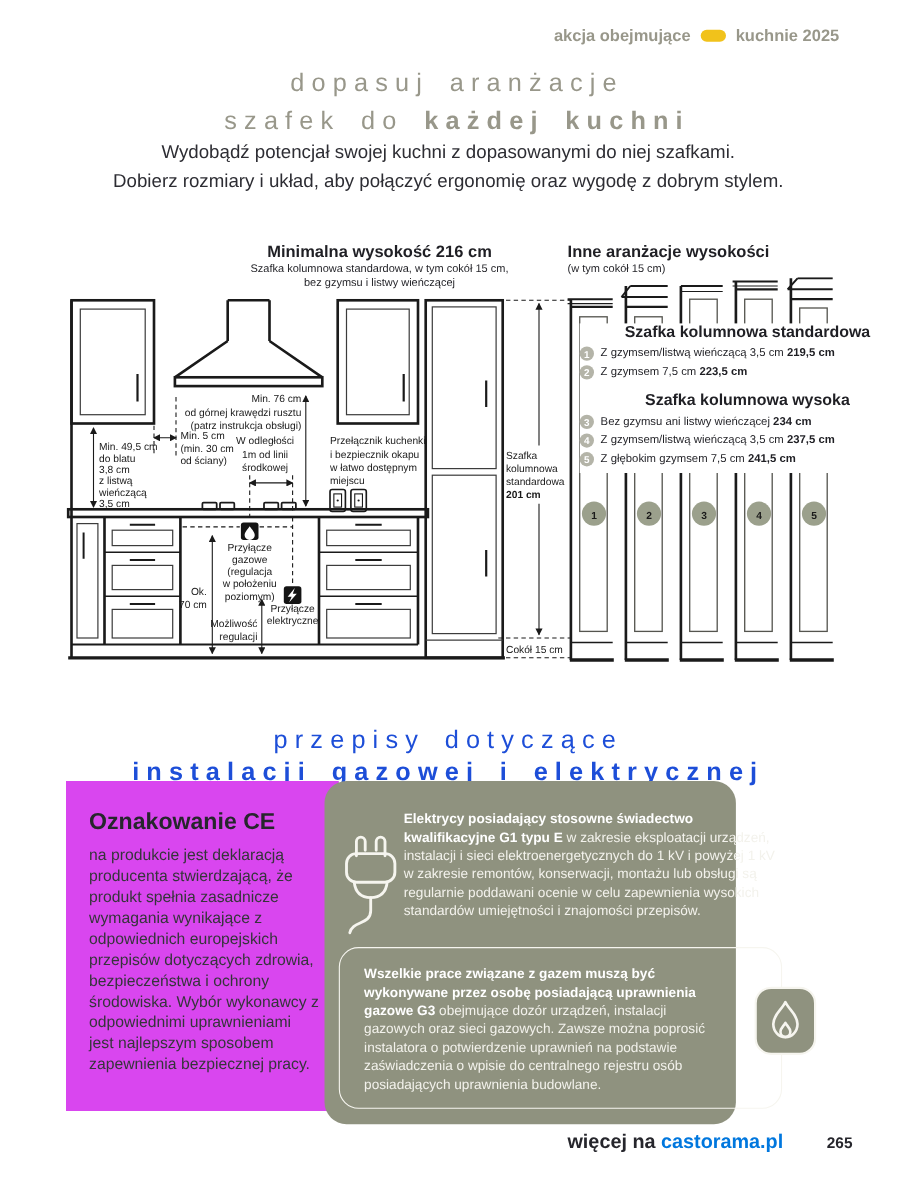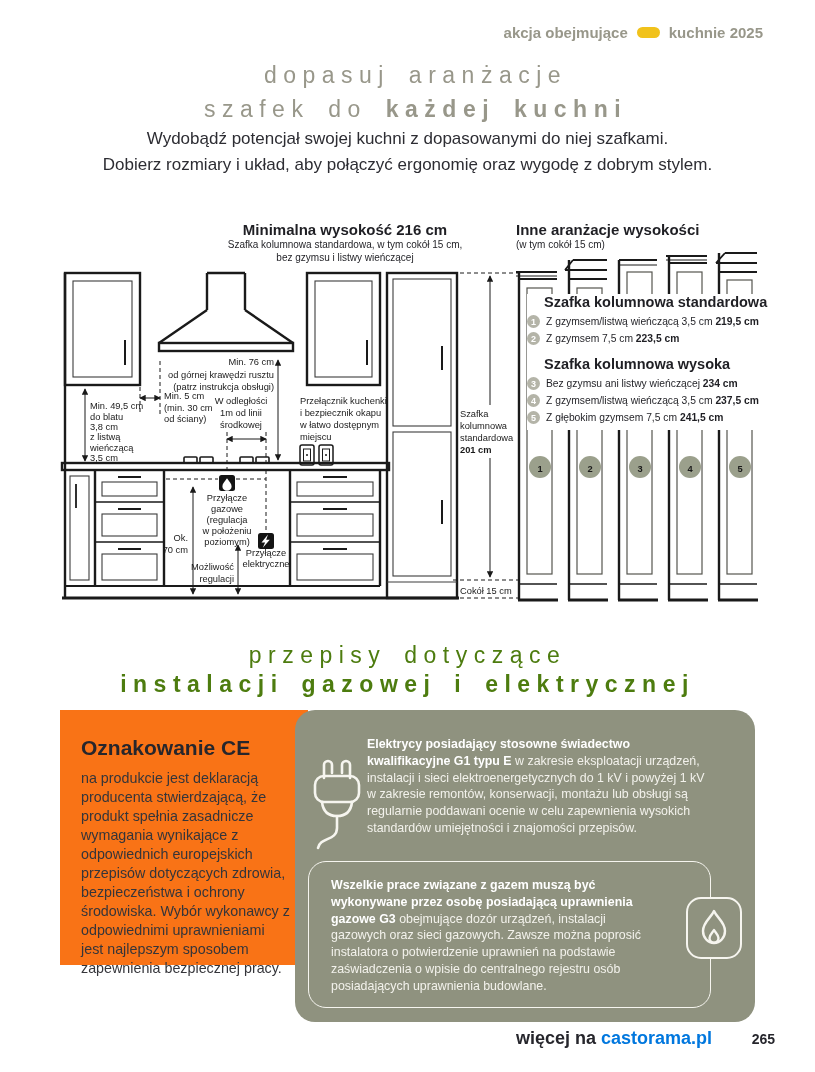--- a/index.html
+++ b/index.html
@@ -20,37 +20,37 @@
   .diag-head-right{position:absolute;left:516px;top:221px;width:260px;text-align:left;}
   .dh-title{font-size:15px;font-weight:700;color:#1f1f24;}
   .dh-sub{font-size:10px;color:#1f1f24;line-height:11.5px;margin-top:1px;}
   
   svg text{font-family:"Liberation Sans",sans-serif;font-size:9.3px;fill:#1a1a1a;}
   svg text.b{font-weight:700;}
   svg text.ra{text-anchor:end;}
   svg text.c{text-anchor:middle;}
   .main-diagram{position:absolute;left:57px;top:248px;}
   .variants-diagram{position:absolute;left:515px;top:252px;}
-  .variants-overlay{position:absolute;left:527px;top:294px;width:288px;background:#fff;padding-bottom:2px;}
+  .variants-overlay{position:absolute;left:527px;top:294px;width:288px;background:#fff;padding-bottom:2px;text-align:center;}
   .vgroup-title{font-size:14.5px;font-weight:700;color:#1f1f24;margin:0 0 5px 17px;}
   .vgroup-title.second{margin-top:11px;}
   .vrow{display:flex;align-items:center;gap:6px;margin:0 0 4px 0;font-size:10.3px;color:#1f1f24;}
   .vbadge{flex:0 0 auto;width:13px;height:13px;border-radius:50%;background:#b4b4a8;color:#fff;
           font-size:9px;font-weight:700;display:flex;align-items:center;justify-content:center;}
   .vtxt b{font-weight:700;}
   
-  .section2{position:absolute;top:641px;left:0;right:0;text-align:center;color:#4d7c0f;
+  .section2{position:absolute;top:658px;left:0;right:0;text-align:center;color:#1d4ed8;
             font-size:23px;line-height:29px;letter-spacing:6.5px;word-spacing:5px;}
   .section2 .bold-line{font-weight:700;}
   
-  .ce-box{position:absolute;left:60px;top:710px;width:248px;height:255px;background:#f97316;
+  .ce-box{position:absolute;left:60px;top:710px;width:248px;height:300px;background:#d946ef;
           box-sizing:border-box;padding:26px 18px 0 21px;}
   .ce-title{font-size:21px;font-weight:700;color:#26262c;margin:0;}
   .ce-body{font-size:14.3px;line-height:19px;color:#35353a;margin:9px 0 0 0;}
-  .green-panel{position:absolute;left:295px;top:710px;width:460px;height:312px;background:#8f927f;
+  .green-panel{position:absolute;left:295px;top:710px;width:374px;height:312px;background:#8f927f;
                border-radius:20px;}
   .note1{position:absolute;left:72px;top:26px;width:345px;margin:0;font-size:12.4px;line-height:16.8px;
          color:#f3f2ec;}
   .note1 b,.gas-text b{color:#ffffff;font-weight:700;}
   .plug-wrap{position:absolute;left:12px;top:46px;width:60px;height:102px;}
   .gas-box{position:absolute;left:13px;top:151px;width:403px;height:147px;border:1.6px solid #f6f5ef;
            border-radius:18px;box-sizing:border-box;}
   .gas-text{position:absolute;left:22px;top:15px;width:330px;margin:0;font-size:12.4px;line-height:16.8px;
             color:#f3f2ec;}
   .flame-box{position:absolute;left:391px;top:187px;width:52px;height:58px;background:#8f927f;

